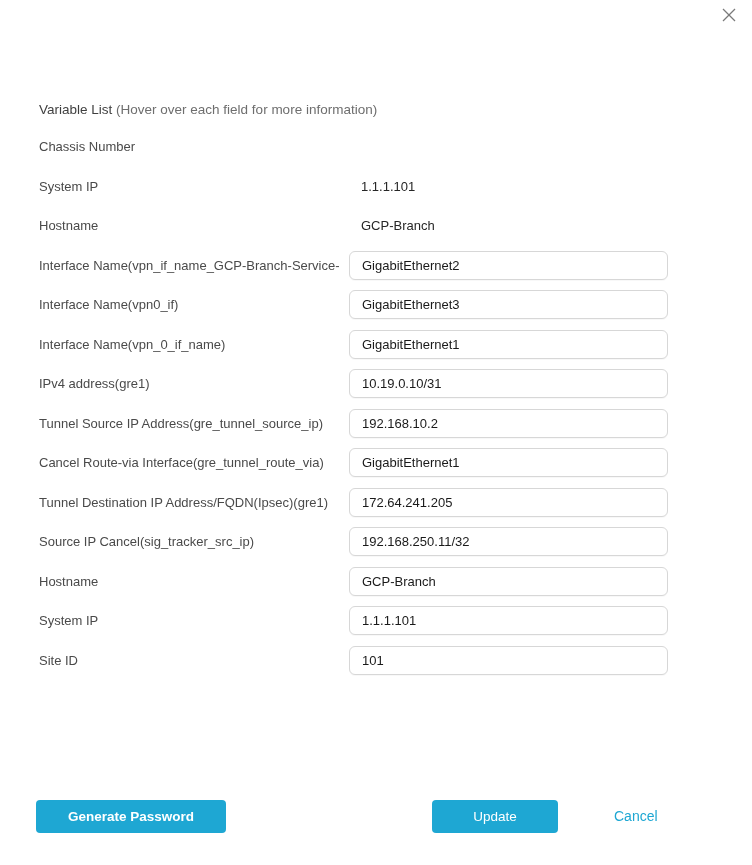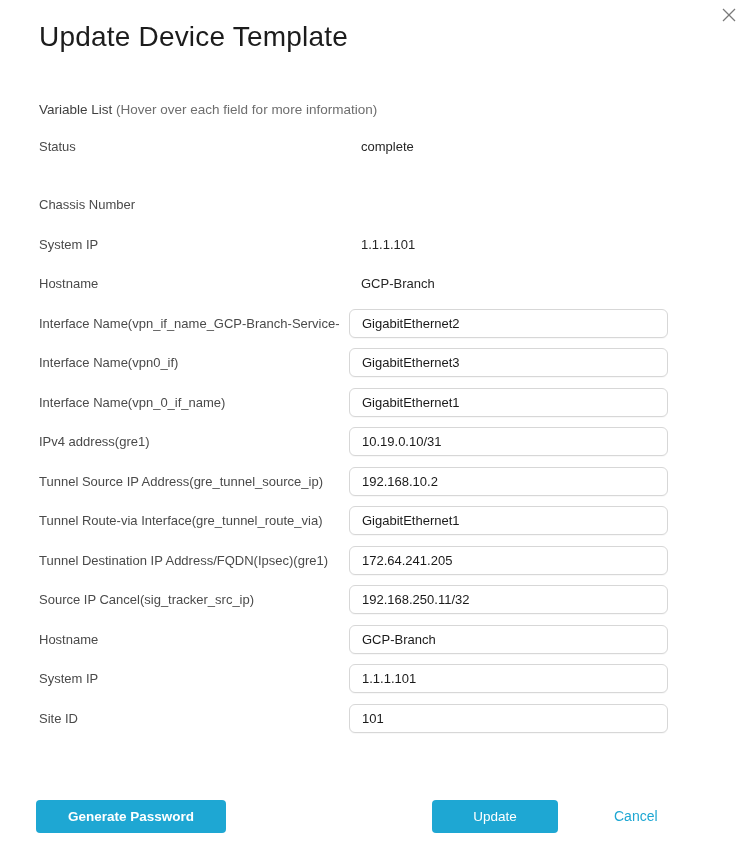--- a/index.html
+++ b/index.html
@@ -88,32 +88,27 @@
 
 <div class="modal">
 
   <div class="close-btn">
     <svg width="14" height="14" viewBox="0 0 14 14">
       <line x1="1" y1="1" x2="13" y2="13" stroke="#7a7a7a" stroke-width="1.2"></line>
       <line x1="13" y1="1" x2="1" y2="13" stroke="#7a7a7a" stroke-width="1.2"></line>
     </svg>
   </div>
 
-  <h1 class="modal-title">Update Device Template</h1>
 
   <div class="section-head">
     <span class="head-strong">Variable List</span>
     <span>(Hover over each field for more information)</span>
   </div>
 
   <div class="form-area">
-      <div class="form-row gap-after">
-        <div class="row-label">Status</div>
-        <div class="row-value-static">complete</div>
-      </div>
       <div class="form-row">
         <div class="row-label">Chassis Number</div>
         <div class="row-value-static"></div>
       </div>
       <div class="form-row">
         <div class="row-label">System IP</div>
         <div class="row-value-static">1.1.1.101</div>
       </div>
       <div class="form-row">
         <div class="row-label">Hostname</div>
@@ -133,21 +128,21 @@
       </div>
       <div class="form-row">
         <div class="row-label">IPv4 address(gre1)</div>
         <input class="row-input" type="text" value="10.19.0.10/31" style="">
       </div>
       <div class="form-row">
         <div class="row-label">Tunnel Source IP Address(gre_tunnel_source_ip)</div>
         <input class="row-input" type="text" value="192.168.10.2" style="">
       </div>
       <div class="form-row">
-        <div class="row-label">Tunnel Route-via Interface(gre_tunnel_route_via)</div>
+        <div class="row-label">Cancel Route-via Interface(gre_tunnel_route_via)</div>
         <input class="row-input" type="text" value="GigabitEthernet1" style="">
       </div>
       <div class="form-row">
         <div class="row-label">Tunnel Destination IP Address/FQDN(Ipsec)(gre1)</div>
         <input class="row-input" type="text" value="172.64.241.205" style="">
       </div>
       <div class="form-row">
         <div class="row-label">Source IP Cancel(sig_tracker_src_ip)</div>
         <input class="row-input" type="text" value="192.168.250.11/32" style="">
       </div>

